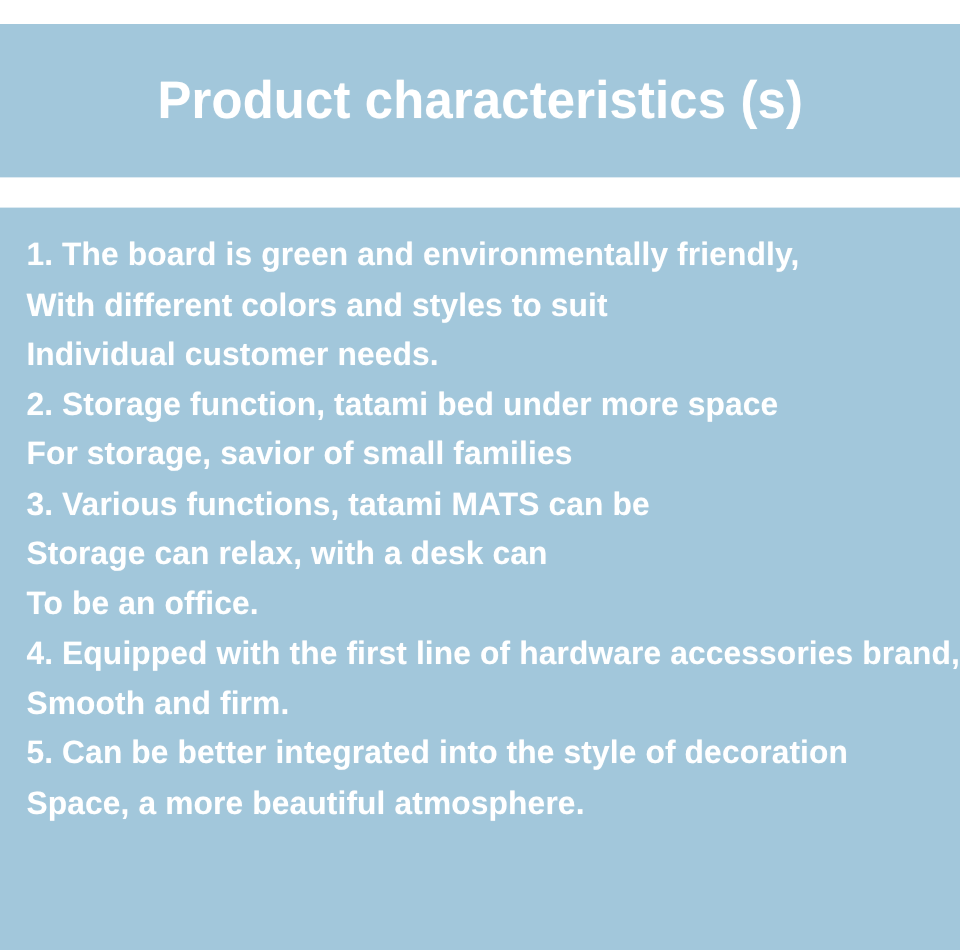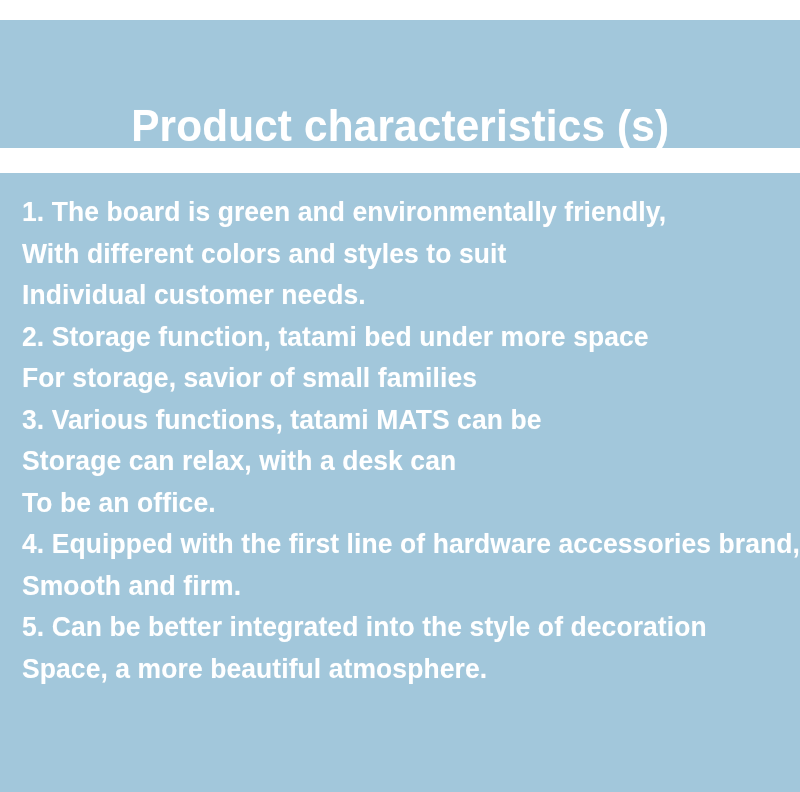--- a/index.html
+++ b/index.html
@@ -23,21 +23,21 @@
 
   
   .header-band {
     position: absolute;
     left: 0;
     top: 20px;
     width: 800px;
     height: 128px;
     background: #a2c7db;
     display: flex;
-    align-items: flex-end;
+    align-items: center;
     justify-content: center;
   }
   .header-title {
     color: #ffffff;
     font-family: "Liberation Sans Narrow", "Liberation Sans", "DejaVu Sans", sans-serif;
     font-size: 44px;
     font-weight: bold;
     letter-spacing: 0.2px;
     line-height: 1;
     text-align: center;

